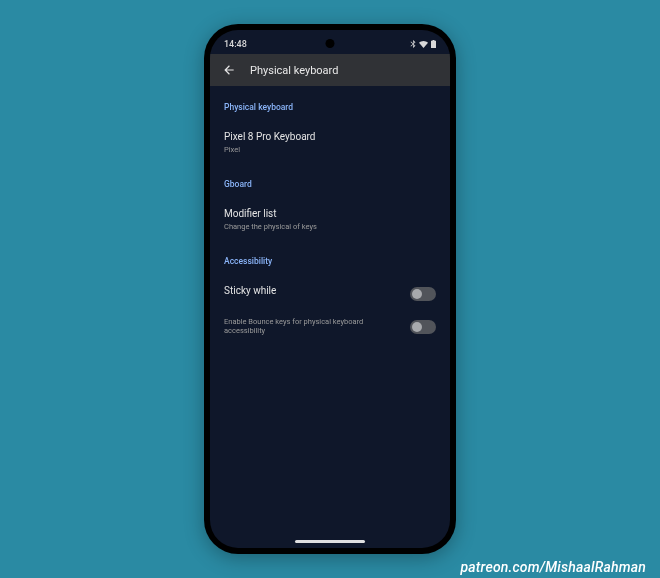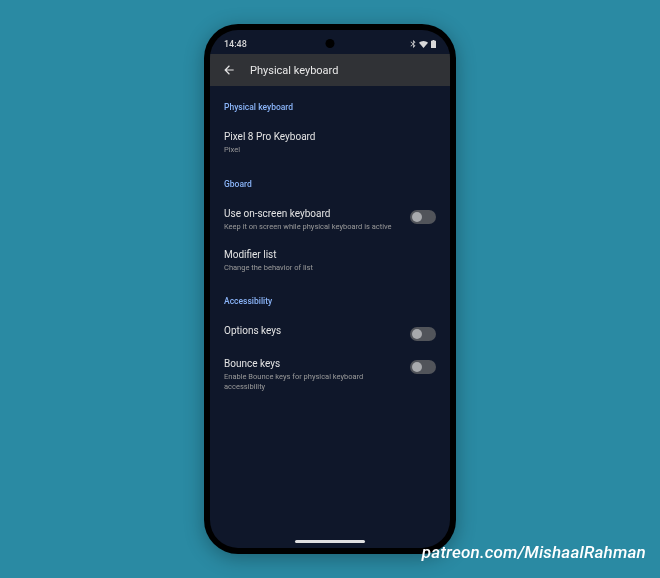--- a/index.html
+++ b/index.html
@@ -142,22 +142,22 @@
       left: 50%;
       transform: translateX(-50%);
       width: 70px;
       height: 3px;
       background: #e0e0e0;
       border-radius: 2px;
     }
     .footer-credit {
       position: absolute;
       right: 14px;
-      bottom: 16px;
-      font-size: 17px;
+      bottom: 3px;
+      font-size: 14px;
       color: #fff;
       font-style: italic;
       font-weight: 500;
       letter-spacing: 0.2px;
     }
   </style>
 </head>
 <body>
 
 <div class="phone-frame">
@@ -193,52 +193,42 @@
       <div class="section-heading">Physical keyboard</div>
       <div class="setting-row">
         <div class="setting-text">
           <div class="setting-title">Pixel 8 Pro Keyboard</div>
           <div class="setting-subtitle">Pixel</div>
         </div>
       </div>
 
       <div class="section-heading">Gboard</div>
 
-      <div class="setting-row">
-        <div class="setting-text">
-          <div class="setting-title">Use on-screen keyboard</div>
-          <div class="setting-subtitle">Keep it on screen while physical keyboard is active</div>
+
+
+      <div class="setting-row">
+        <div class="setting-text">
+          <div class="setting-title">Modifier list</div>
+          <div class="setting-subtitle">Change the physical of keys</div>
+        </div>
+      </div>
+
+      <div class="section-heading">Accessibility</div>
+
+      <div class="setting-row">
+        <div class="setting-text">
+          <div class="setting-title">Sticky while</div>
         </div>
         <div class="toggle">
           <div class="toggle-knob"></div>
         </div>
       </div>
 
-
-      <div class="setting-row">
-        <div class="setting-text">
-          <div class="setting-title">Modifier list</div>
-          <div class="setting-subtitle">Change the behavior of list</div>
-        </div>
-      </div>
-
-      <div class="section-heading">Accessibility</div>
-
-      <div class="setting-row">
-        <div class="setting-text">
-          <div class="setting-title">Options keys</div>
-        </div>
-        <div class="toggle">
-          <div class="toggle-knob"></div>
-        </div>
-      </div>
-
-      <div class="setting-row">
-        <div class="setting-text">
-          <div class="setting-title">Bounce keys</div>
+      <div class="setting-row">
+        <div class="setting-text">
           <div class="setting-subtitle">Enable Bounce keys for physical keyboard accessibility</div>
         </div>
         <div class="toggle">
           <div class="toggle-knob"></div>
         </div>
       </div>
 
     </div>
 
     <div class="nav-bar"></div>

